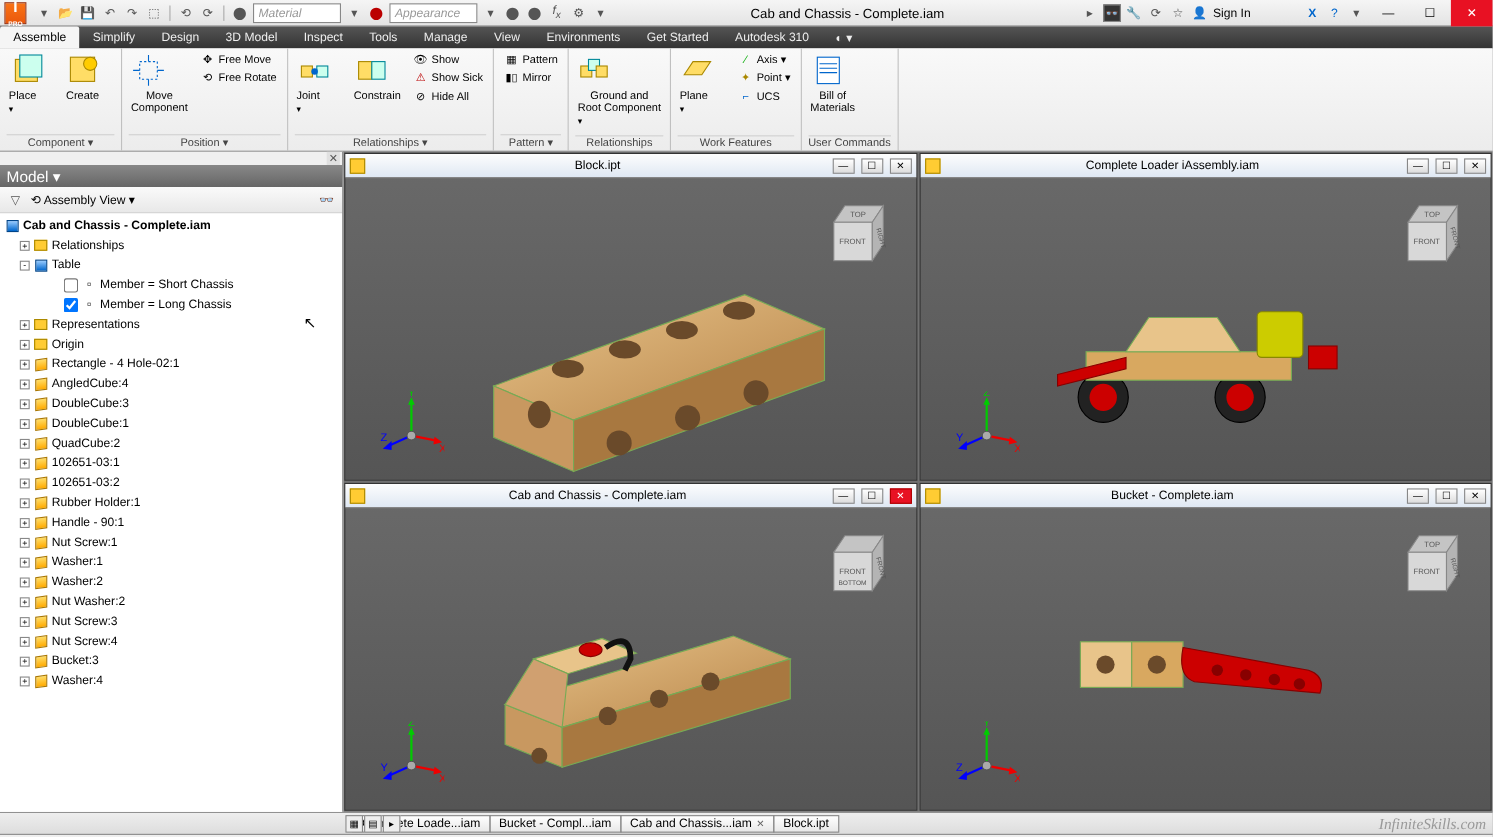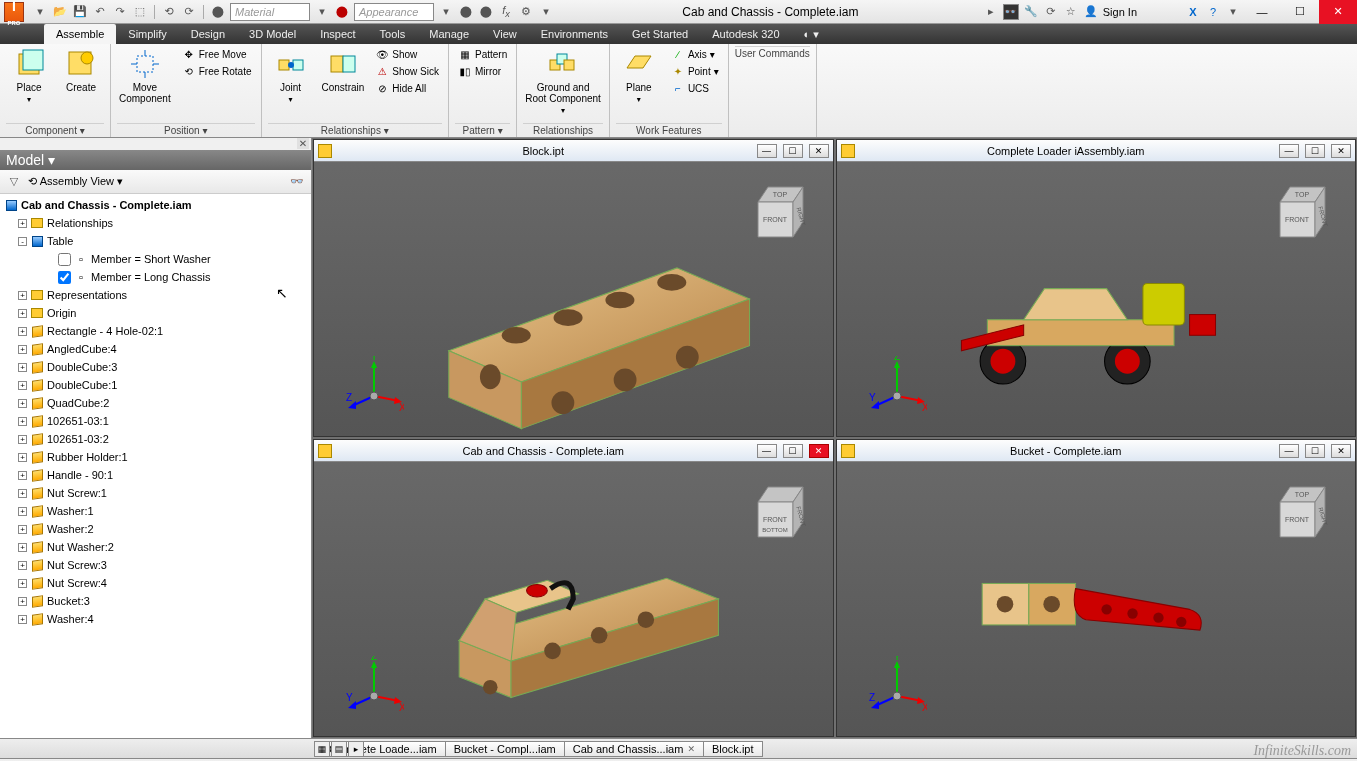--- a/index.html
+++ b/index.html
@@ -14,28 +14,28 @@
 .qat-sep { width:1px; height:14px; background:#aaa; margin:0 2px;}
 .mat-box { height:18px; background:#fff; border:1px solid #888; padding:0 4px; font-size:11px; font-style:italic; color:#999; display:flex; align-items:center; min-width:80px;}
 .title-text { flex:1; text-align:center; color:#000; font-size:12px;}
 .title-right { display:flex; align-items:center; gap:4px; padding-right:2px;}
 .search-box { border:1px solid #888; background:#333; color:#fff; padding:1px 4px; font-size:10px; width:16px; height:16px; display:flex;align-items:center;justify-content:center;}
 .win-controls { display:flex; }
 .win-btn { width:38px; height:24px; display:flex; align-items:center; justify-content:center; font-size:11px; cursor:pointer; }
 .win-btn.close { background:#e81123; color:#fff; }
 
 
-.ribbon-tabs { height: 20px; background: linear-gradient(#555,#333); display:flex; align-items:stretch; padding-left:44px; gap:0;}
+.ribbon-tabs { height: 20px; background: linear-gradient(#555,#333); display:flex; align-items:stretch; gap:0;}
 .ribbon-tab { padding:2px 12px; color:#eee; font-size:11px; cursor:pointer; display:flex; align-items:center;}
 .ribbon-tab.active { background:#f5f5f5; color:#000; border-radius:2px 2px 0 0;}
 .ribbon-body { height: 94px; background: linear-gradient(#f9f9f9,#ececec); border-bottom:1px solid #888; display:flex;}
 .ribbon-group { border-right:1px solid #c0c0c0; padding:2px 6px 0 6px; display:flex; flex-direction:column;}
 .ribbon-group-content { flex:1; display:flex; align-items:flex-start; gap:6px;}
 .ribbon-group-label { text-align:center; font-size:10px; color:#444; padding:1px 0; border-top:1px solid #d0d0d0; white-space:nowrap;}
-.rg-bigbtn { display:flex; flex-direction:column; align-items:center; gap:2px; padding:2px; cursor:pointer; min-width:46px;}
+.rg-bigbtn { display:flex; flex-direction:column; align-items:flex-start; gap:2px; padding:2px; cursor:pointer; min-width:46px;}
 .rg-bigbtn .ico { width:32px; height:32px; display:flex; align-items:center; justify-content:center;}
 .rg-bigbtn .lbl { font-size:10px; text-align:center; line-height:11px;}
 .rg-smallbtn { display:flex; align-items:center; gap:3px; padding:1px 3px; cursor:pointer; font-size:10px; white-space:nowrap;}
 .rg-smallbtn .ico { width:14px; height:14px; display:flex;align-items:center;justify-content:center;}
 .rg-col { display:flex; flex-direction:column; gap:1px; }
 
 
 .main-area { display:flex; height: 600px; }
 .browser { width: 312px; background:#f0f0f0; border-right:1px solid #888; display:flex; flex-direction:column; position:relative;}
 .browser-x { position:absolute; right:2px; top:0; font-size:10px; cursor:pointer; color:#555; width:12px; text-align:center; background:#e0e0e0;}
@@ -132,21 +132,21 @@
     <div class="ribbon-tab active">Assemble</div>
     <div class="ribbon-tab">Simplify</div>
     <div class="ribbon-tab">Design</div>
     <div class="ribbon-tab">3D Model</div>
     <div class="ribbon-tab">Inspect</div>
     <div class="ribbon-tab">Tools</div>
     <div class="ribbon-tab">Manage</div>
     <div class="ribbon-tab">View</div>
     <div class="ribbon-tab">Environments</div>
     <div class="ribbon-tab">Get Started</div>
-    <div class="ribbon-tab">Autodesk 320</div>
+    <div class="ribbon-tab">Autodesk 310</div>
     <div class="ribbon-tab">◐ ▾</div>
   </div>
 
 <div class="ribbon-body">
   <div class="ribbon-group">
     <div class="ribbon-group-content">
       <div class="rg-bigbtn">
         <div class="ico">
             <svg width="32" height="32">
               <rect x="6" y="6" width="20" height="20" fill="#fd6" stroke="#a80"></rect>
@@ -280,20 +280,34 @@
         <div class="rg-smallbtn"><span class="ico" style="color:#a80">✦</span><span>Point</span> ▾</div>
         <div class="rg-smallbtn">
             <span class="ico" style="color:#06c">⌐</span>
             <span>UCS</span>
           </div>
       </div>
     </div>
     <div class="ribbon-group-label">Work Features</div>
   </div>
   <div class="ribbon-group">
+    <div class="ribbon-group-content">
+      <div class="rg-bigbtn">
+          <div class="ico">
+            <svg width="32" height="32">
+              <rect x="6" y="4" width="20" height="24" fill="#fff" stroke="#06c"></rect>
+              <line x1="8" y1="10" x2="24" y2="10" stroke="#06c"></line>
+              <line x1="8" y1="14" x2="24" y2="14" stroke="#06c"></line>
+              <line x1="8" y1="18" x2="24" y2="18" stroke="#06c"></line>
+            </svg>
+          </div>
+          <div class="lbl" style="white-space:pre-line">Bill of
+Materials</div>
+        </div>
+    </div>
     <div class="ribbon-group-label">User Commands</div>
   </div>
 </div>
 
 <div class="main-area">
   <div class="browser">
     <div class="browser-x">✕</div>
     <div class="browser-title">Model ▾</div>
     <div class="browser-toolbar">
       <span class="qat-btn">▽</span>
@@ -318,21 +332,21 @@
           <span class="exp">-</span>
           <span class="ico">
             <span class="asm-ico"></span>
           </span>
           <span>Table</span>
         </div>
         <div class="tree-node" style="padding-left: 46px;">
           <span class="exp none"></span>
           <input type="checkbox" style="">
           <span class="ico">▫</span>
-          <span>Member = Short Washer</span>
+          <span>Member = Short Chassis</span>
         </div>
         <div class="tree-node" style="padding-left: 46px;">
           <span class="exp none"></span>
           <input type="checkbox" checked="" style="">
           <span class="ico">▫</span>
           <span>Member = Long Chassis</span>
         </div>
         <div class="tree-node" style="padding-left: 18px;">
           <span class="exp">+</span>
           <span class="ico">

